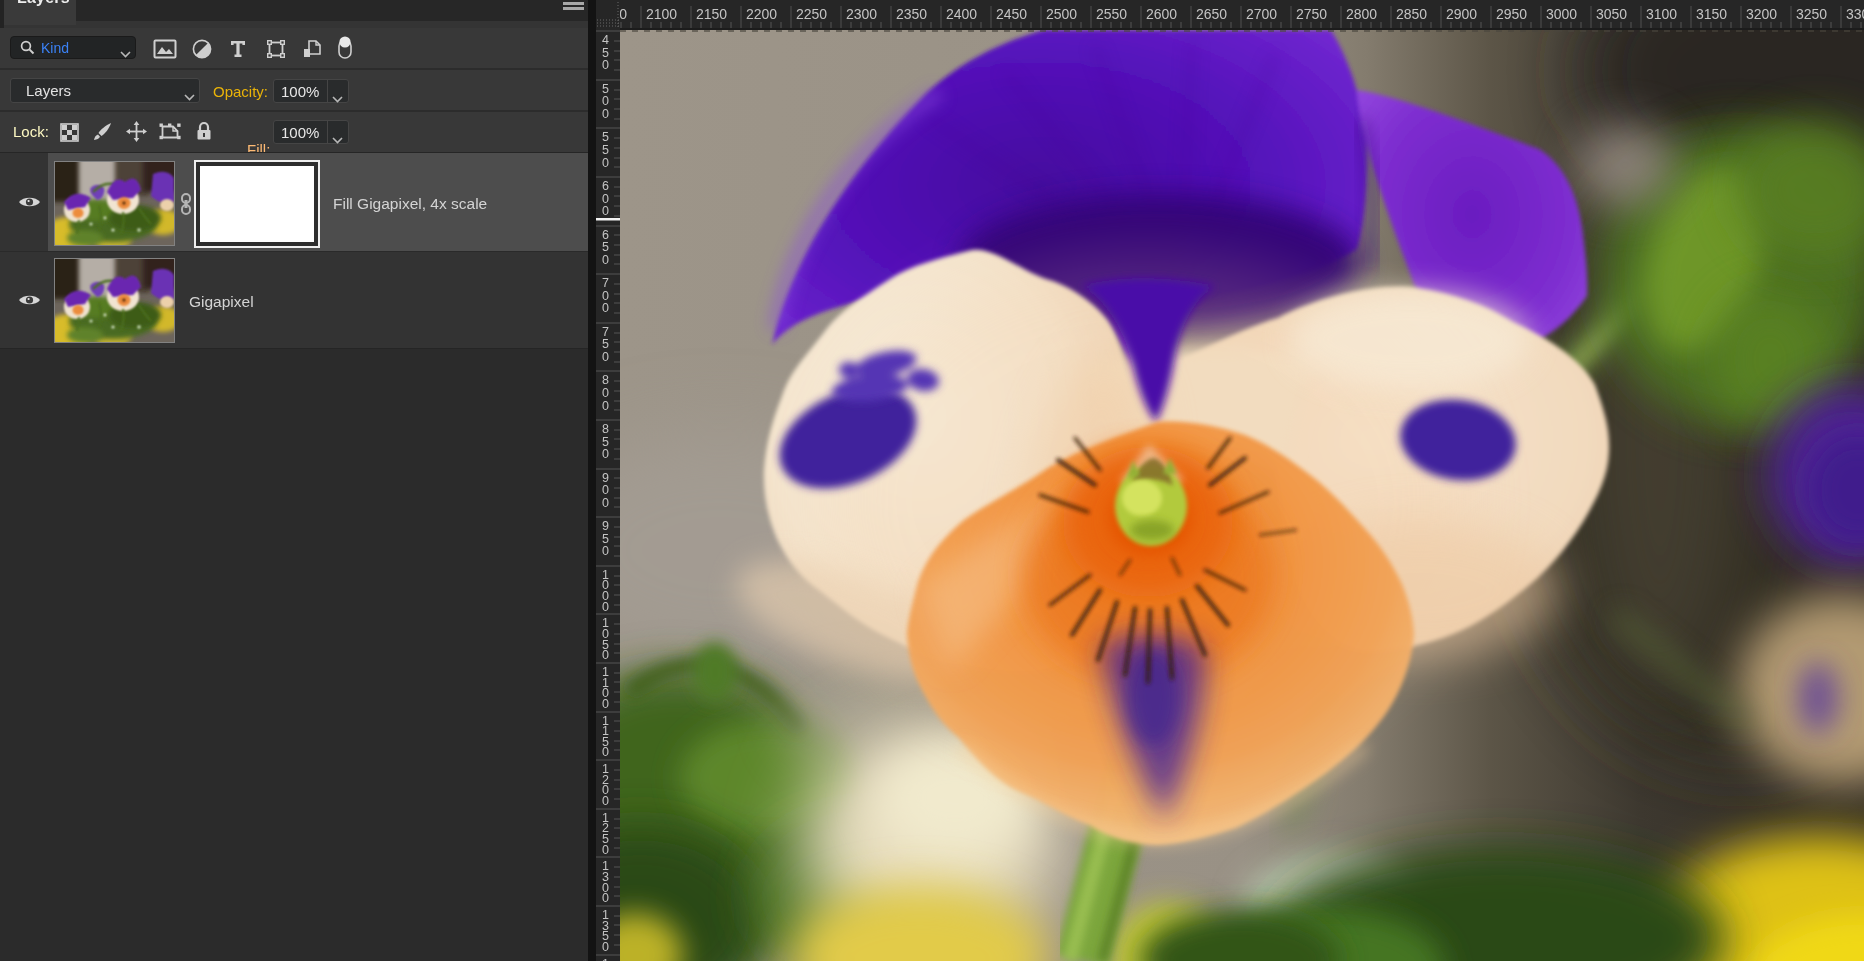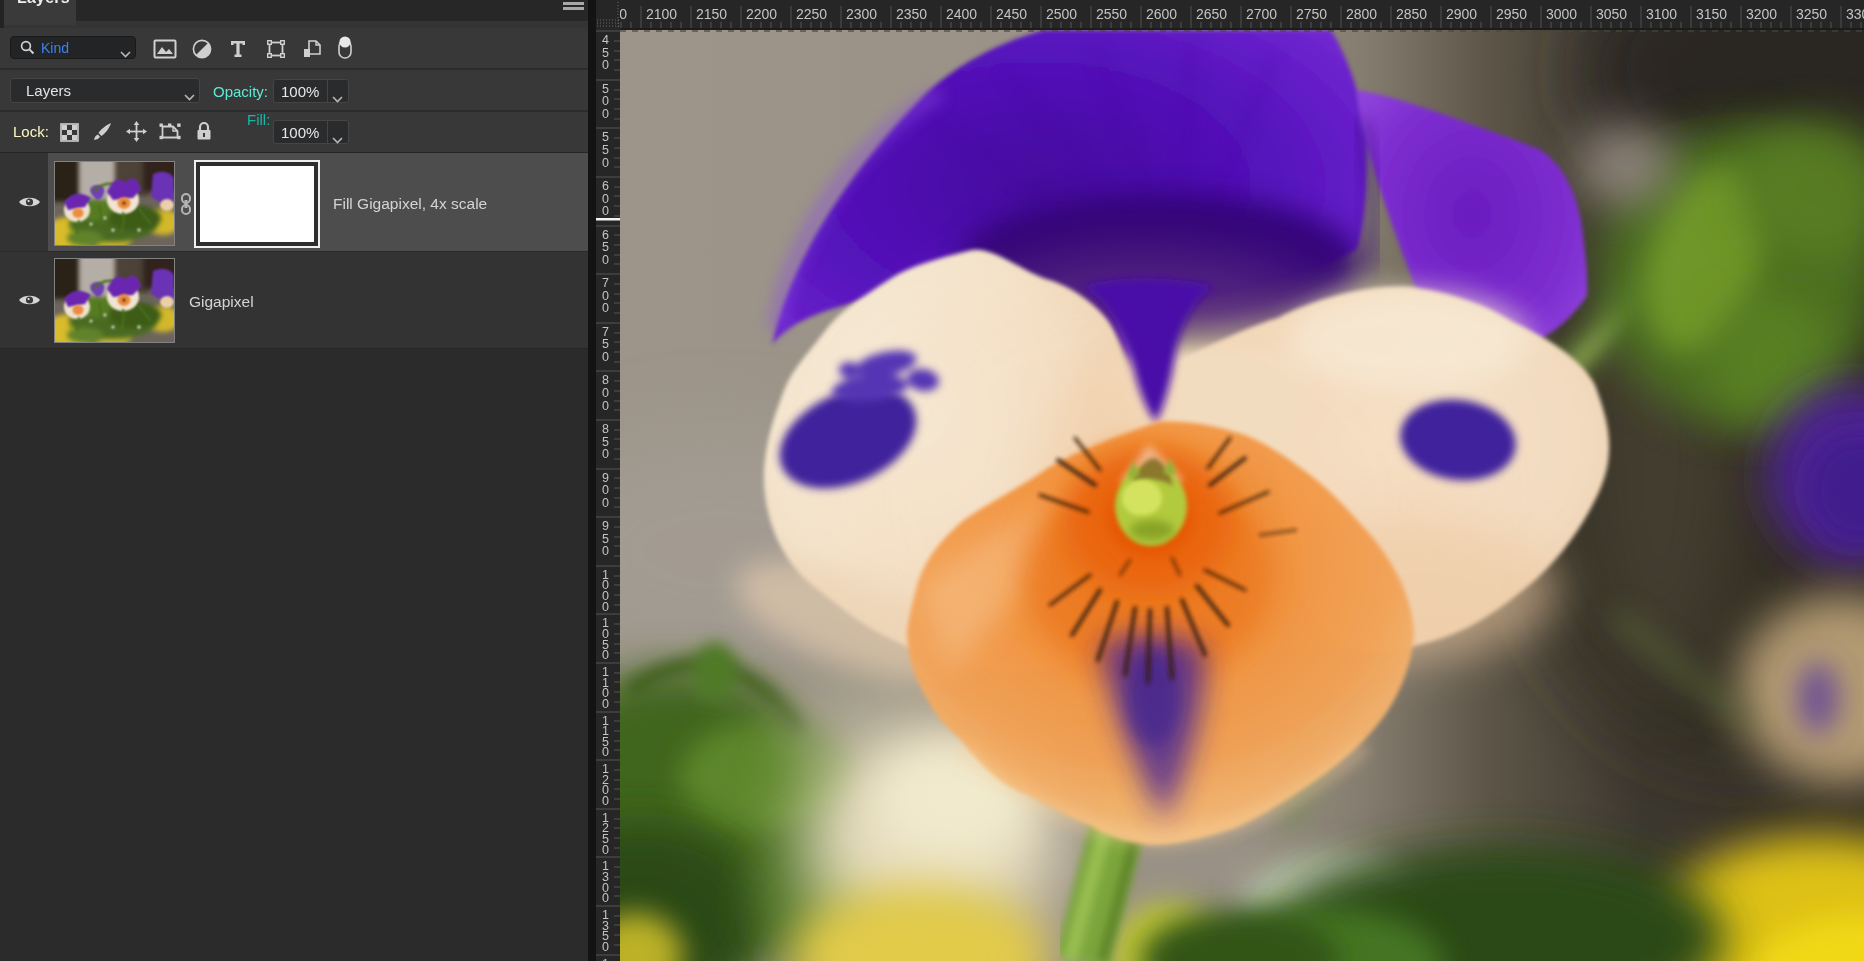--- a/index.html
+++ b/index.html
@@ -58,21 +58,21 @@
         <rect x="1" y="5" width="12" height="18" rx="6" fill="none" stroke="#cfcfcf" stroke-width="1.6"></rect>
         <circle cx="7" cy="7" r="5.6" fill="#e8e8e8"></circle>
       </svg></div>
     <div style="position:absolute;left:0;top:68px;width:100%;height:2px;background:#2c2c2c"></div>
     <div style="position:absolute;left:0;top:70px;width:100%;height:40px;background:#383838"></div>
     <div style="position:absolute;left:10px;top:78px;width:190px;height:25px;background:#292b2c;border:1px solid #454545;border-radius:3px;box-sizing:border-box"></div>
     <div style="position:absolute;left:26px;top:82px;font:15px 'Liberation Sans',sans-serif;color:#e2e2e2">Layers</div>
     <div style="position:absolute;left:184px;top:87px"><svg width="11" height="7" viewBox="0 0 11 7">
         <path d="M1 1 L5.5 5.5 L10 1" fill="none" stroke="#b8b8b8" stroke-width="1.6"></path>
       </svg></div>
-    <div style="position:absolute;left:213px;top:83px;font:15px 'Liberation Sans',sans-serif;color:#5eead4">Opacity:</div>
+    <div style="position:absolute;left:213px;top:83px;font:15px 'Liberation Sans',sans-serif;color:#eab308">Opacity:</div>
     <div style="position:absolute;left:273px;top:79px;width:76px;height:24px;background:#292b2c;border:1px solid #454545;border-radius:3px;box-sizing:border-box"></div>
     <div style="position:absolute;left:281px;top:83px;font:15px 'Liberation Sans',sans-serif;color:#e8e8e8">100%</div>
     <div style="position:absolute;left:327px;top:80px;width:1px;height:22px;background:#454545"></div>
     <div style="position:absolute;left:332px;top:89px"><svg width="11" height="7" viewBox="0 0 11 7">
         <path d="M1 1 L5.5 5.5 L10 1" fill="none" stroke="#b8b8b8" stroke-width="1.6"></path>
       </svg></div>
     <div style="position:absolute;left:0;top:110px;width:100%;height:2px;background:#2c2c2c"></div>
     <div style="position:absolute;left:0;top:112px;width:100%;height:40px;background:#383838"></div>
     <div style="position:absolute;left:13px;top:123px;font:15px 'Liberation Sans',sans-serif;color:#fef9c3">Lock:</div>
     <div style="position:absolute;left:60px;top:123px"><svg width="19" height="19" viewBox="0 0 19 19">
@@ -110,21 +110,21 @@
           <rect x="0.5" y="13.8" width="3.4" height="3.4"></rect>
           <rect x="18.2" y="13.8" width="3.4" height="3.4"></rect>
           <rect x="9" y="1.5" width="3.4" height="3.4"></rect>
         </g>
       </svg></div>
     <div style="position:absolute;left:196px;top:121px"><svg width="16" height="20" viewBox="0 0 16 20">
         <path d="M4 9 V6 a4 4 0 0 1 8 0 V9" fill="none" stroke="#cfcfcf" stroke-width="2.2"></path>
         <rect x="1.5" y="9" width="13" height="9.5" rx="1" fill="#cfcfcf"></rect>
         <rect x="7" y="12" width="2" height="4" fill="#383838"></rect>
       </svg></div>
-    <div style="position:absolute;left:247px;top:111px;font:15px 'Liberation Sans',sans-serif;color:#14b8a6">Fill:</div>
+    <div style="position:absolute;left:247px;top:141px;font:15px 'Liberation Sans',sans-serif;color:#fdba74">Fill:</div>
     <div style="position:absolute;left:273px;top:120px;width:76px;height:24px;background:#292b2c;border:1px solid #454545;border-radius:3px;box-sizing:border-box"></div>
     <div style="position:absolute;left:281px;top:124px;font:15px 'Liberation Sans',sans-serif;color:#e8e8e8">100%</div>
     <div style="position:absolute;left:327px;top:121px;width:1px;height:22px;background:#454545"></div>
     <div style="position:absolute;left:332px;top:130px"><svg width="11" height="7" viewBox="0 0 11 7">
         <path d="M1 1 L5.5 5.5 L10 1" fill="none" stroke="#b8b8b8" stroke-width="1.6"></path>
       </svg></div>
     <div style="position:absolute;left:0;top:152px;width:100%;height:1px;background:#262626"></div>
     <div style="position:absolute;left:0;top:153px;width:48px;height:98px;background:#333333"></div>
     <div style="position:absolute;left:48px;top:153px;width:540px;height:98px;background:#4d4d4d"></div>
     <div style="position:absolute;left:18px;top:194px"><svg width="23" height="16" viewBox="0 0 23 16">

